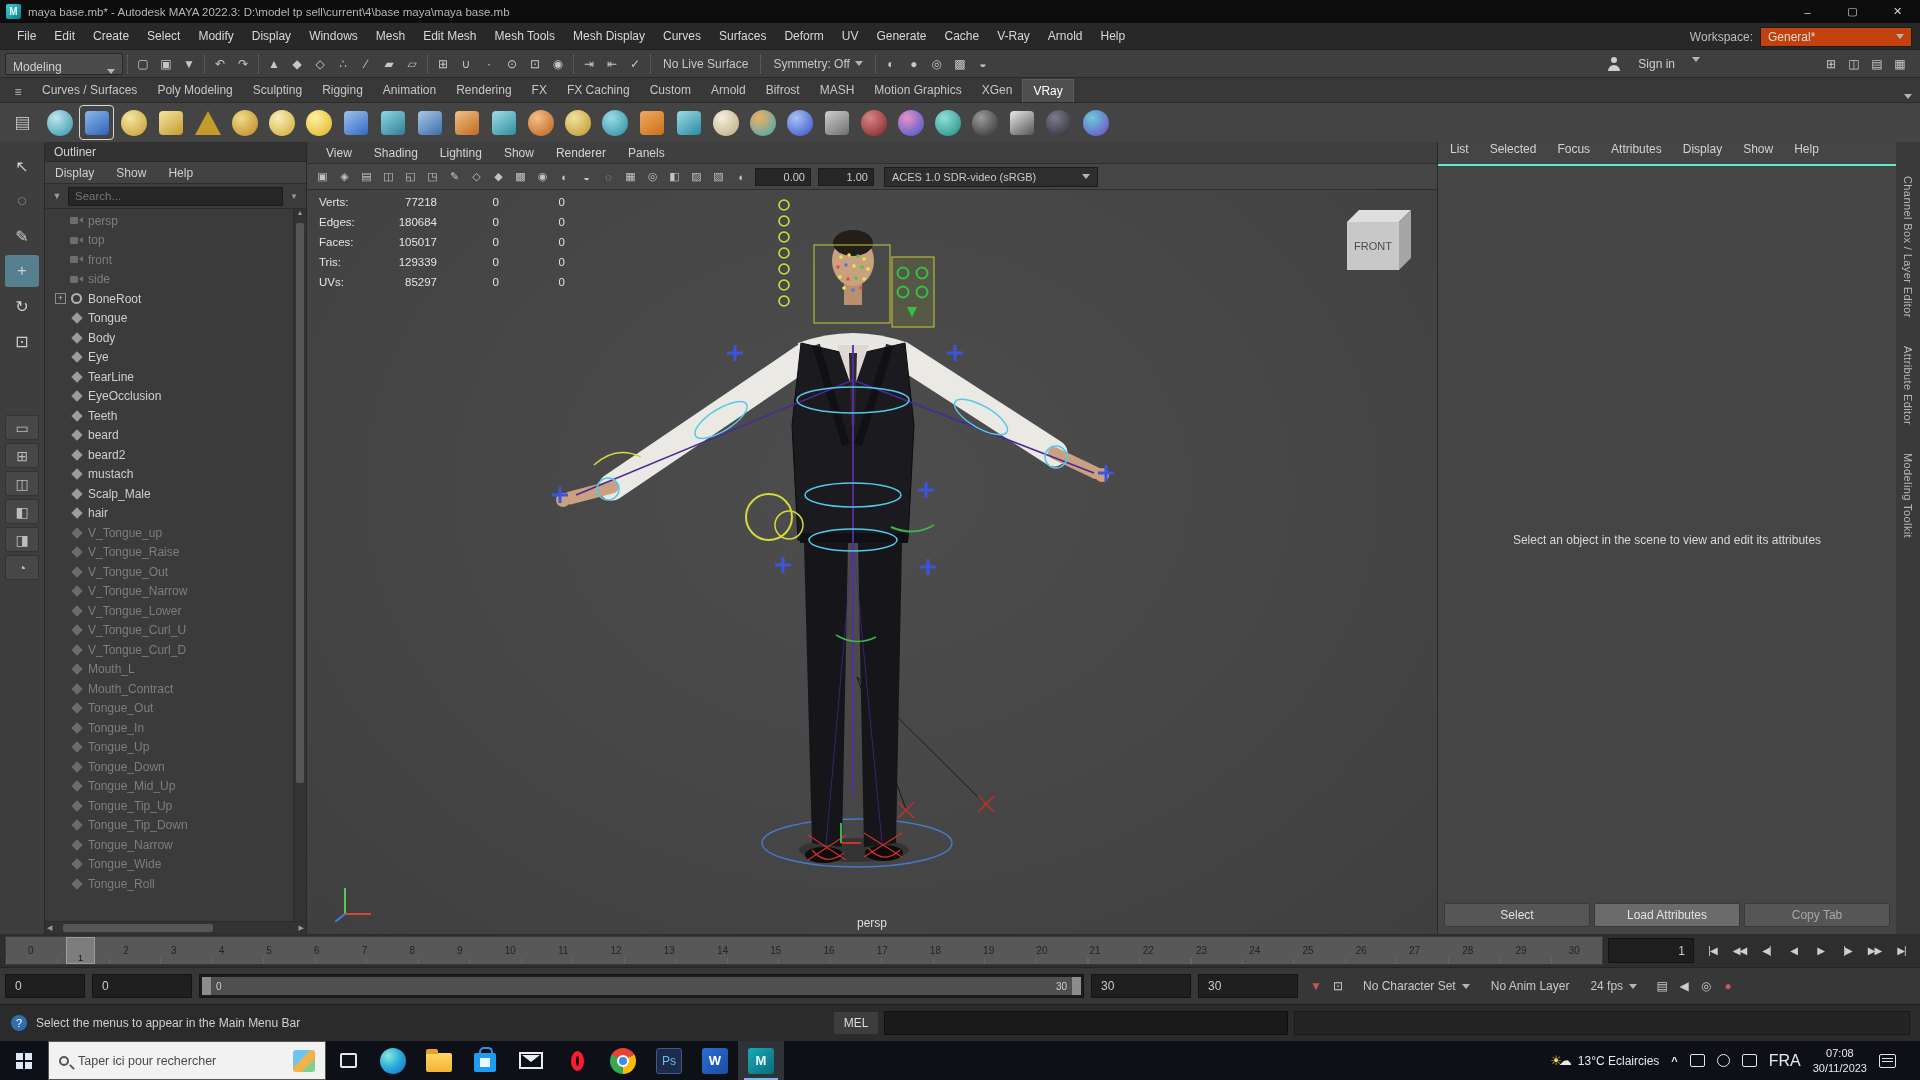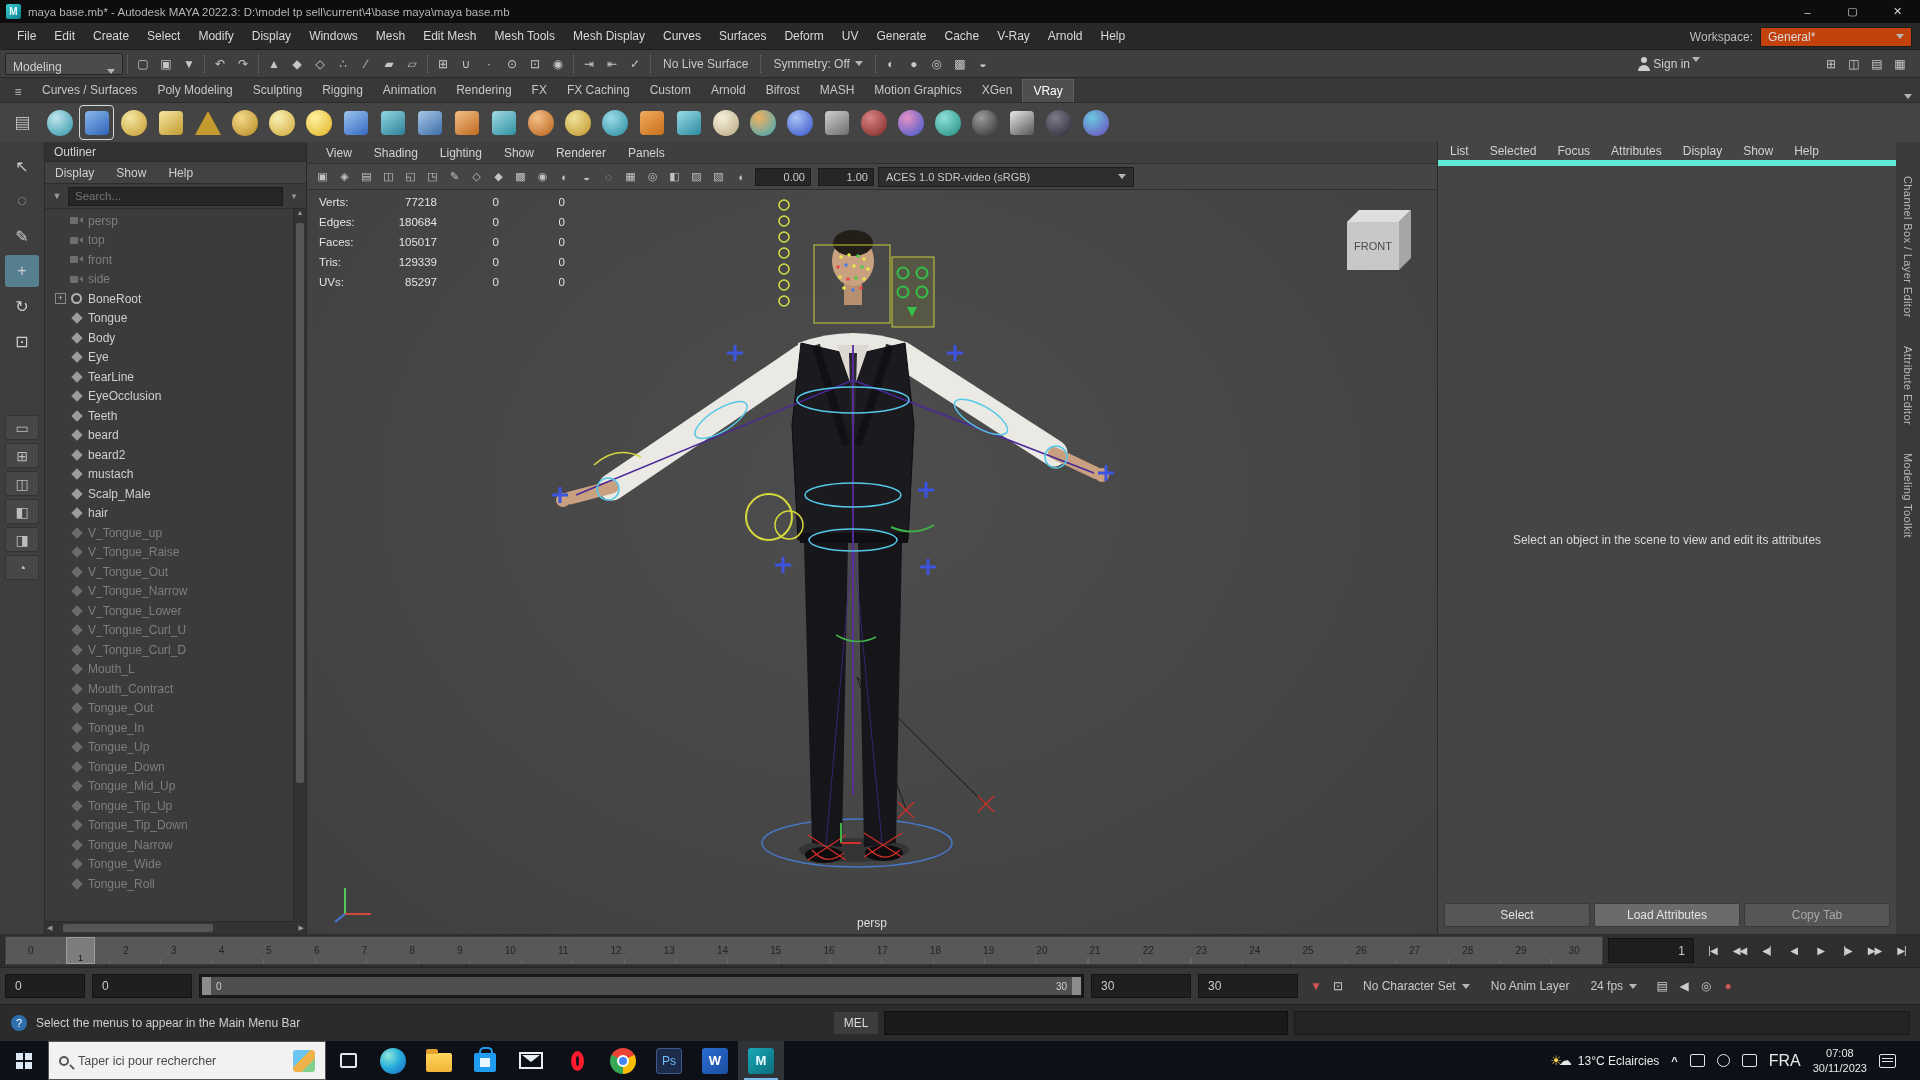--- a/index.html
+++ b/index.html
@@ -17,21 +17,21 @@
 .mitem{padding:0 9px;line-height:27px;color:#d8d8d8;white-space:nowrap}
 .workspace{margin-left:auto;display:flex;align-items:center;gap:7px;color:#bdbdbd}
 .ws-select{width:152px;height:20px;background:#c2410c;border:1px solid #1d1d1d;display:flex;align-items:center;justify-content:space-between;padding:0 7px;color:#ddd}
 
 .statusline{position:absolute;top:50px;left:0;right:0;height:28px;background:#3f3f3f;display:flex;align-items:center;padding:0 5px;border-bottom:1px solid #292929}
 .mode-select{width:118px;height:22px;background:#4b4b4b;border:1px solid #262626;border-radius:2px;display:flex;align-items:flex-end;justify-content:space-between;padding:0 7px;flex:none}
 .sl-sep{border-left:1px dotted #6d6d6d;height:18px;margin:0 4px;flex:none}
 .sl-group{display:flex;gap:1px;flex:none}
 .sl-icon{width:22px;height:22px;display:flex;align-items:center;justify-content:center;color:#c6c6c6;font-size:12px;border-radius:2px}
 .sl-text{height:22px;display:flex;align-items:center;gap:5px;padding:0 8px;color:#c8c8c8;white-space:nowrap;flex:none}
-.signin{display:flex;align-items:flex-start;gap:2px;margin-left:auto;flex:none}
+.signin{display:flex;align-items:flex-start;gap:17px;margin-left:auto;flex:none}
 .person-icon{width:14px;height:14px;position:relative;flex:none}
 .person-icon::before{content:"";position:absolute;left:4px;top:0;width:6px;height:6px;border-radius:50%;background:#cfcfcf}
 .person-icon::after{content:"";position:absolute;left:1px;bottom:0;width:12px;height:6px;border-radius:6px 6px 0 0;background:#cfcfcf}
 .sl-right{display:flex;gap:1px;margin-left:120px;margin-right:4px;flex:none}
 
 .shelftabs{position:absolute;top:78px;left:0;right:0;height:25px;background:#383838;display:flex;align-items:flex-end;padding:0 8px;border-bottom:1px solid #2b2b2b}
 .shelf-menu-btn{width:20px;height:20px;display:flex;align-items:center;justify-content:center;color:#bbb;margin-right:4px}
 .stab{padding:4px 10px;color:#c6c6c6;white-space:nowrap}
 .stab.active{background:#4f4f4f;border:1px solid #5d5d5d;border-bottom:none;color:#fff}
 .shelftabs .tabs-right{margin-left:auto;display:flex;gap:4px;align-items:center;padding-bottom:3px}
@@ -73,32 +73,32 @@
 .ol-vthumb{position:absolute;left:2px;right:2px;top:14px;height:560px;background:#565656;border-radius:2px}
 .ol-hscroll{height:13px;background:#333;border-top:1px solid #2b2b2b;position:relative;display:flex;align-items:center;justify-content:space-between;font-size:7px;color:#999;padding:0 2px}
 .ol-hthumb{position:absolute;left:18px;top:2px;bottom:2px;width:150px;background:#565656;border-radius:2px}
 
 .viewport{flex:1;display:flex;flex-direction:column;position:relative;min-width:0}
 .vp-menus{height:22px;display:flex;align-items:center;padding:0 8px;background:#3f3f3f;border-bottom:1px solid #2f2f2f}
 .vp-menus span{padding:0 11px;color:#d4d4d4}
 .vp-iconbar{height:26px;display:flex;align-items:center;background:#454545;border-bottom:1px solid #2e2e2e;padding:0 5px;gap:1px}
 .vp-icon{width:21px;height:21px;display:flex;align-items:center;justify-content:center;color:#c2c2c2;font-size:11px;flex:none}
 .vp-field{width:56px;height:18px;background:#262626;border:1px solid #1c1c1c;color:#ccc;display:flex;align-items:center;justify-content:flex-end;padding:0 5px;font-size:11px;margin:0 3px;flex:none}
-.vp-colorspace{width:256px;height:20px;background:#2e2e2e;border:1px solid #1c1c1c;display:flex;align-items:center;justify-content:space-between;padding:0 7px;color:#c8c8c8;font-size:11px;flex:none}
+.vp-colorspace{width:214px;height:20px;background:#2e2e2e;border:1px solid #1c1c1c;display:flex;align-items:center;justify-content:space-between;padding:0 7px;color:#c8c8c8;font-size:11px;margin-left:6px;flex:none}
 .vp-canvas{flex:1;position:relative;background:radial-gradient(ellipse at 50% 40%,#4d4d4d 0%,#464646 55%,#3f3f3f 100%);overflow:hidden}
 .hud{position:absolute;left:12px;top:6px;font-size:11.5px;color:#e3e3e3}
 .hud-row{display:flex;height:20px;align-items:flex-start}
 .hud-label{width:52px}.hud-v1{width:66px;text-align:right}.hud-v2{width:62px;text-align:right}.hud-v3{width:66px;text-align:right}
 .viewcube{position:absolute;right:22px;top:14px}
 .persp-label{position:absolute;bottom:4px;left:0;right:0;text-align:center;color:#dedede}
 .axis-ind{position:absolute;left:26px;bottom:12px}
 .char-svg{position:absolute;left:239px;top:5px}
 
 .attrpanel{width:459px;background:#454545;border-left:1px solid #292929;position:relative;display:flex;flex-direction:column;flex:none}
-.ap-menus{height:24px;display:flex;align-items:center;padding:0 12px;border-bottom:6px solid #5eead4}
+.ap-menus{height:24px;display:flex;padding:0 12px;border-bottom:2px solid #5eead4}
 .ap-menus span{margin-right:21px;color:#d2d2d2}
 .ap-message{margin-top:367px;text-align:center;color:#d8d8d8}
 .ap-buttons{position:absolute;bottom:7px;left:6px;right:6px;display:flex;gap:4px}
 .ap-btn{flex:1;height:24px;background:#565656;border:1px solid #3a3a3a;border-radius:2px;display:flex;align-items:center;justify-content:center;color:#e2e2e2}
 .ap-btn.hl{background:#6b6b6b}
 .ap-btn.dim{color:#a8a8a8}
 
 .sidetabs{width:24px;background:#3a3a3a;display:flex;flex-direction:column;align-items:center;padding-top:34px;gap:28px;flex:none}
 .vtab{writing-mode:vertical-rl;color:#b8b8b8;font-size:11px;letter-spacing:.4px;white-space:nowrap}
 

